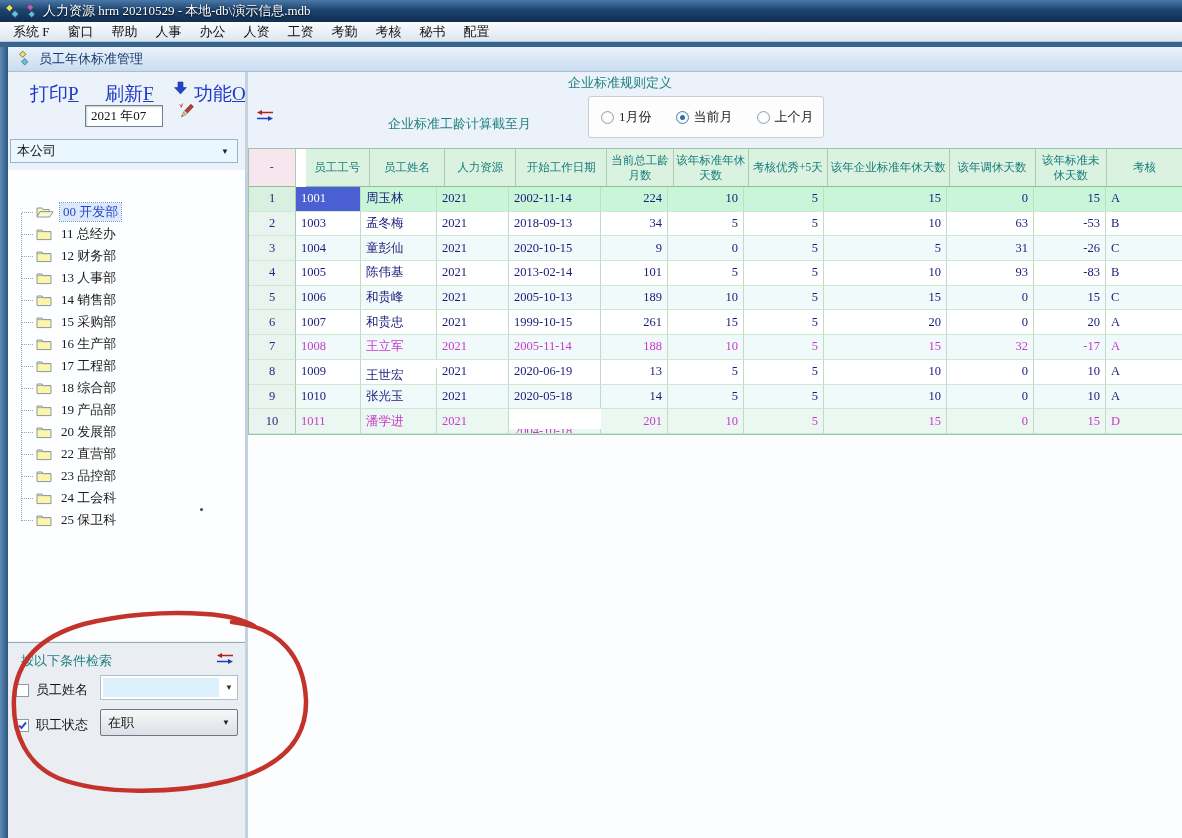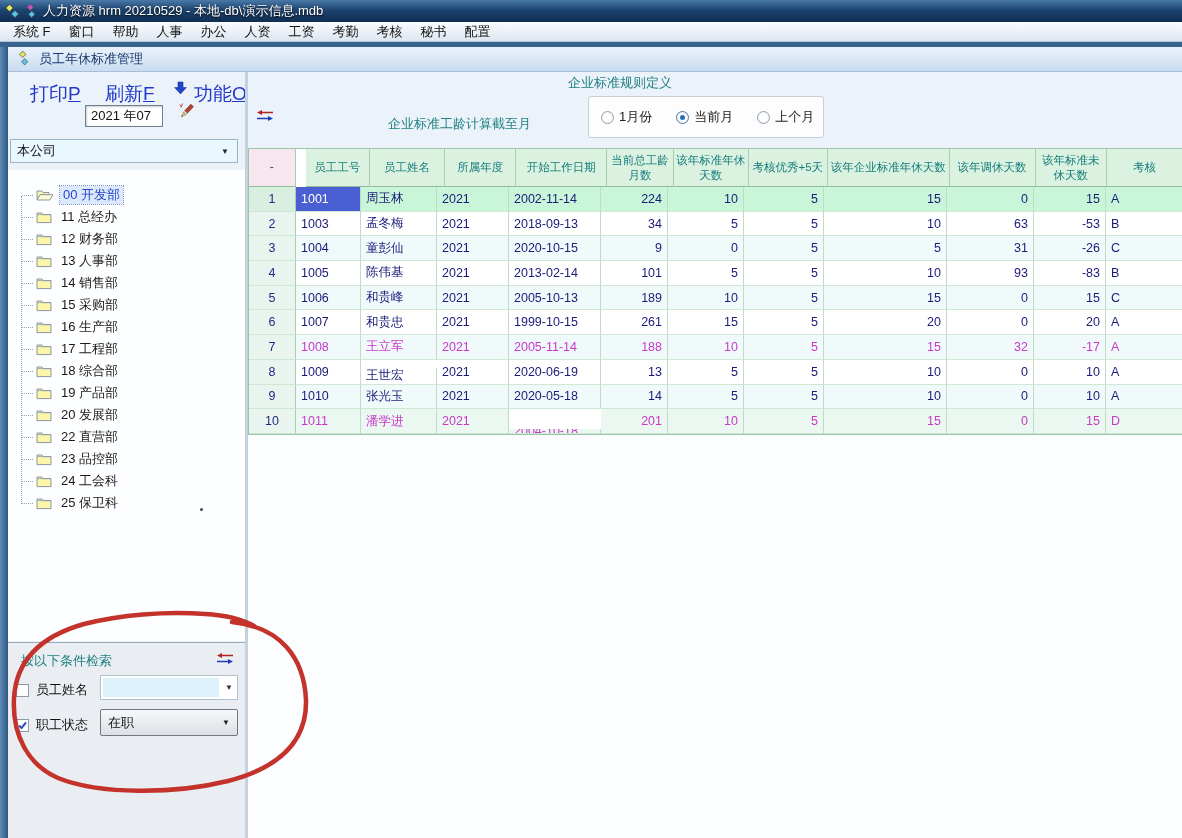--- a/index.html
+++ b/index.html
@@ -1,17 +1,17 @@
 <!DOCTYPE html>
 <html><head>
 <meta charset="utf-8">
 <style>
   html,body{margin:0;padding:0;background:#9AA4AE;}
   #app{position:relative;width:1182px;height:838px;background:#ECF2F9;overflow:hidden;
-       font-family:Liberation Sans, sans-serif;}
+       font-family:Liberation Serif, serif;}
   
   .titlebar{position:absolute;left:0;top:0;width:1182px;height:22px;box-sizing:border-box;
     background:linear-gradient(#4A79A8,#1D4470 45%,#0F2E52);display:flex;align-items:center;gap:5px;padding-left:5px;}
   .title-text{color:#fff;font-size:13px;text-shadow:0 1px 2px #000;white-space:nowrap;}
   .menubar{position:absolute;left:0;top:22px;width:1182px;height:20px;box-sizing:border-box;
     background:linear-gradient(#FAFCFE,#DDE6F0);border-bottom:1px solid #B9C6D6;display:flex;align-items:center;padding-left:4px;}
   .menu-item{font-size:13px;color:#111;padding:1px 9px;white-space:nowrap;cursor:default;}
   .mdi-top{position:absolute;left:0;top:42px;width:1182px;height:5px;background:#39648F;}
   .mdi-left{position:absolute;left:0;top:47px;width:8px;height:791px;background:linear-gradient(90deg,#5E8BB8,#2C567E);}
   .panel-titlebar{position:absolute;left:8px;top:47px;width:1174px;height:25px;box-sizing:border-box;
@@ -24,21 +24,21 @@
   .tb-link{position:absolute;top:9px;font-size:19px;color:#2038C8;white-space:nowrap;cursor:pointer;}
   .tb-link u{text-decoration:underline;}
   .tl1{left:22px}.tl2{left:97px}.tl3{left:186px}
   .tlicon{position:absolute;left:166px;top:9px;}
   .date-input{position:absolute;left:77px;top:33px;width:78px;height:22px;box-sizing:border-box;background:#fff;
     border:1px solid #70808E;box-shadow:inset 1px 1px 2px #C5CCD2;font-size:13px;line-height:20px;padding-left:5px;color:#111;}
   .pen{position:absolute;left:168px;top:29px;}
   .company{position:absolute;left:2px;top:67px;width:228px;height:24px;box-sizing:border-box;background:#E9F7FF;
     border:1px solid #9DB4C6;display:flex;align-items:center;font-size:13px;color:#111;padding-left:6px;}
   .company .arr{margin-left:auto;padding-right:8px;font-size:8px;color:#222;}
-  .tree-box{position:absolute;left:6px;top:112px;width:210px;}
+  .tree-box{position:absolute;left:6px;top:129px;width:210px;}
   .tree-box::before{content:'';position:absolute;left:7px;top:12px;bottom:10px;border-left:1px dotted #9AA4AE;}
   .tree-item{height:22px;display:flex;align-items:center;font-size:13px;color:#1a1a1a;position:relative;padding-left:22px;cursor:pointer;}
   .tree-item::before{content:'';position:absolute;left:8px;top:50%;width:11px;border-top:1px dotted #9AA4AE;}
   .tree-item .ticon{display:inline-flex;margin-right:6px;}
   .tree-item .tlabel{padding:0 3px;}
   .tree-item.sel .tlabel{color:#2946C8;background:#DCE8FB;outline:1px dotted #7A96C8;}
   
   .search-panel{position:absolute;left:0;top:570px;width:237px;height:196px;background:#EAEEF3;border-top:1px solid #9AA9B9;}
   .search-title{position:absolute;left:13px;top:9px;font-size:13px;color:#1E8080;}
   .swap2{position:absolute;left:208px;top:8px;}
@@ -360,21 +360,21 @@
           <span>上个月</span>
         </label>
       </div>
 
     <div class="below-grid"></div>
     <div class="grid">
       <div class="g-head" id="g-head">
           <div class="h-cell h-first" style="width: 47px;">-</div>
           <div class="h-cell" style="width: 65px; margin-left: 10px;">员工工号</div>
           <div class="h-cell" style="width: 76px;">员工姓名</div>
-          <div class="h-cell" style="width: 72px;">所属年度</div>
+          <div class="h-cell" style="width: 72px;">人力资源</div>
           <div class="h-cell" style="width: 92px;">开始工作日期</div>
           <div class="h-cell" style="width: 67px;">当前总工龄月数</div>
           <div class="h-cell" style="width: 76px;">该年标准年休天数</div>
           <div class="h-cell" style="width: 80px;">考核优秀+5天</div>
           <div class="h-cell" style="width: 123px;">该年企业标准年休天数</div>
           <div class="h-cell" style="width: 87px;">该年调休天数</div>
           <div class="h-cell" style="width: 72px;">该年标准未休天数</div>
           <div class="h-cell" style="width: 77px;">考核</div>
         </div>
       <div id="g-body">

